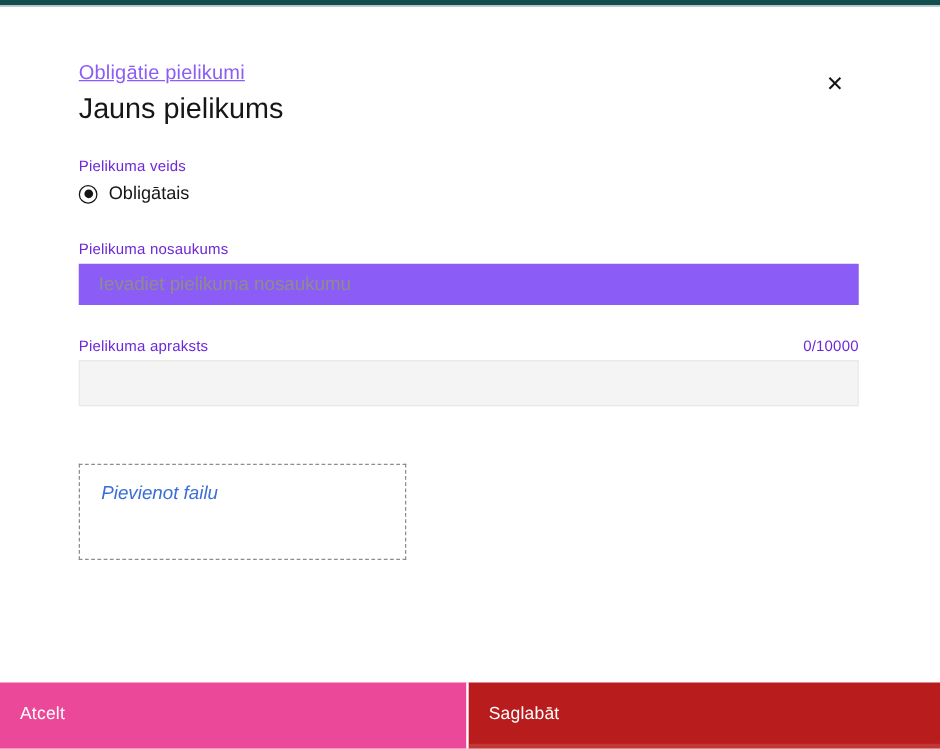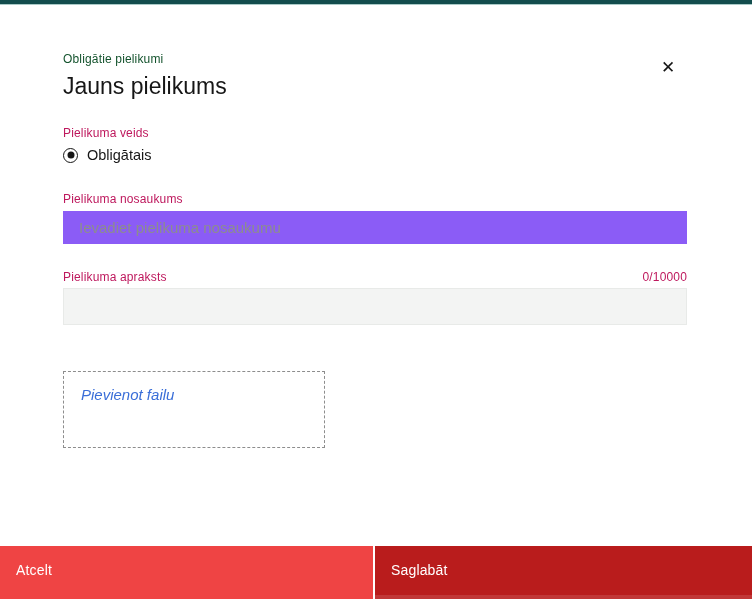--- a/index.html
+++ b/index.html
@@ -15,34 +15,34 @@
   .topbar {
     position: absolute; top: 0; left: 0; width: 752px; height: 5px;
     background: #134d4d;
     border-bottom: 1px solid #abcbc8;
   }
 
   .modal { position: absolute; top: 6px; left: 0; width: 752px; height: 593px; background: #fff; }
 
   .eyebrow {
     position: absolute; left: 63px; top: 45px;
-    font-size: 12px; line-height: 16px; color: #14532d; letter-spacing: .16px;
+    font-size: 16px; line-height: 16px; color: #8b5cf6; letter-spacing: .16px; text-decoration: underline;
   }
   .title {
     position: absolute; left: 63px; top: 66px;
     font-size: 23px; line-height: 28px; color: #161616; font-weight: 400; text-align: right;
   }
   .close-btn {
     position: absolute; left: 652px; top: 45px; width: 32px; height: 32px;
     background: transparent; border: none; cursor: pointer;
     display: flex; align-items: center; justify-content: center;
     font-size: 17px; color: #161616; line-height: 1;
   }
 
-  .form-label { font-size: 12px; line-height: 16px; color: #be185d; letter-spacing: .16px; }
+  .form-label { font-size: 12px; line-height: 16px; color: #6d28d9; letter-spacing: .16px; }
 
   .label-type { position: absolute; left: 63px; top: 119px; }
 
   .radio-group { position: absolute; left: 63px; top: 139px; display: flex; align-items: center; gap: 18px; height: 20px; }
   .radio-option { display: flex; align-items: center; gap: 9px; cursor: pointer; }
   .radio-circle {
     width: 15px; height: 15px; border-radius: 50%;
     border: 1.5px solid #161616; background: #fff; position: relative; flex: 0 0 auto;
   }
   .radio-circle.checked::after {
@@ -87,21 +87,21 @@
   .footer {
     position: absolute; left: 0; bottom: 0; width: 752px; height: 53px;
     display: flex;
   }
   .btn {
     border: none; cursor: pointer; text-align: left;
     font-family: "Liberation Sans", sans-serif;
     font-size: 14px; color: #ffffff; letter-spacing: .16px;
     padding: 0 0 6px 16px; display: flex; align-items: center;
   }
-  .btn-cancel { width: 375px; background: #ef4444; border-right: 2px solid #ffffff; }
+  .btn-cancel { width: 375px; background: #ec4899; border-right: 2px solid #ffffff; }
   .btn-save   { flex: 1; background: #b91c1c; box-shadow: inset 0 -4px 0 rgba(255,255,255,0.12); }
 </style>
 </head>
 <body>
 
 <div class="topbar"></div>
 
 <div class="modal">
 
   <div class="eyebrow">Obligātie pielikumi</div>

